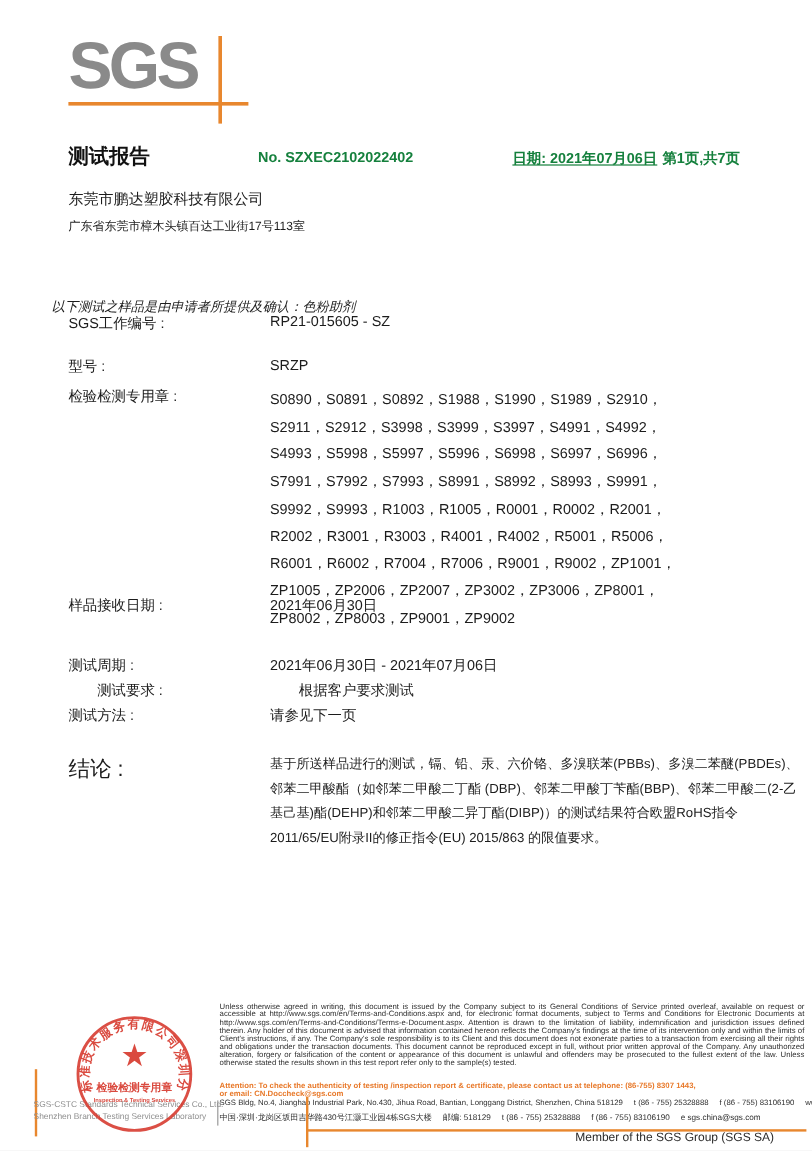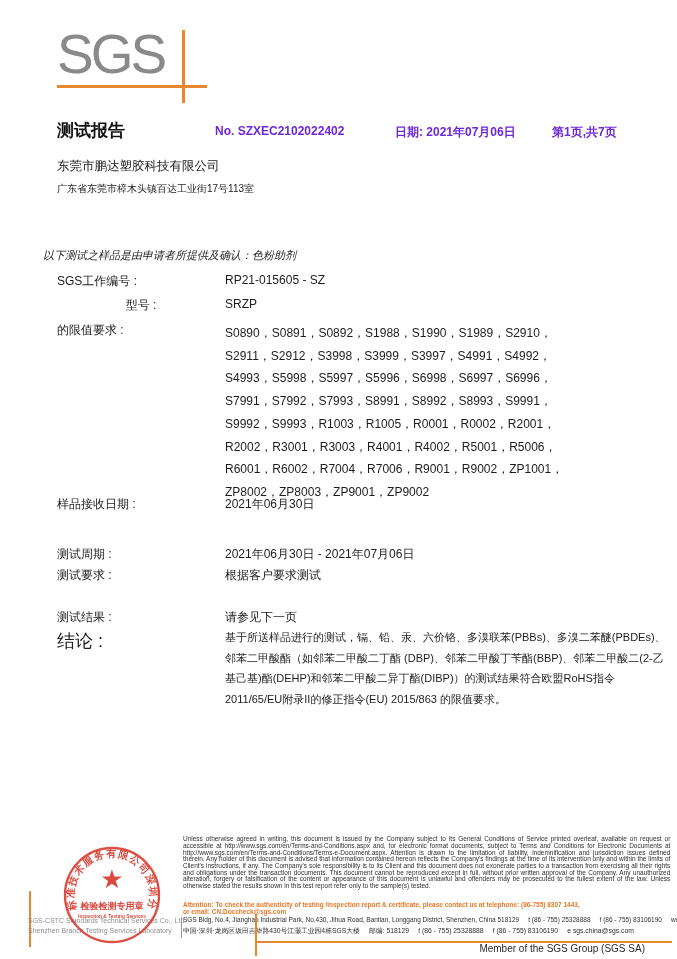--- a/index.html
+++ b/index.html
@@ -2,28 +2,28 @@
 <html><head>
 <meta charset="utf-8">
 <style>
   html,body{margin:0;padding:0;background:#e9e9e9;}
   .page{
     position:relative;width:677px;height:959px;margin:0 auto;background:#ffffff;
     font-family:"Liberation Sans","DejaVu Sans",sans-serif;color:#1c1c1c;overflow:hidden;
   }
   .abs{position:absolute;}
   
-  .logo-text{left:57px;top:22px;font-size:55px;font-weight:normal;color:#8a8a8a;letter-spacing:-3px;line-height:64px;}
+  .logo-text{left:57px;top:22px;font-size:55px;font-weight:bold;color:#8a8a8a;letter-spacing:-3px;line-height:64px;}
   .logo-hline{left:57px;top:85px;width:150px;height:2.5px;background:#e8872e;}
   .logo-vline{left:182px;top:30px;width:2.5px;height:73px;background:#e8872e;}
   
   .doc-title{left:57px;top:119px;font-size:17px;font-weight:bold;color:#111;text-align:center;}
-  .hd{font-size:12px;font-weight:bold;color:#6d28d9;}
+  .hd{font-size:12px;font-weight:bold;color:#15803d;}
   .report-no{left:215px;top:124px;}
-  .report-date{left:395px;top:124px;}
+  .report-date{left:427px;top:124px;text-decoration:underline;}
   .report-page{left:552px;top:124px;}
   
   .company{left:57px;top:158px;font-size:12.5px;}
   .address{left:57px;top:182px;font-size:10px;}
   .intro{left:43px;top:248px;font-size:11px;font-style:italic;}
   
   .row{left:57px;font-size:12px;white-space:nowrap;}
   .label{display:inline-block;width:168px;vertical-align:top;}
   .ref-label{left:57px;top:322px;font-size:12px;}
   .ref-lines{left:225px;top:322px;font-size:12px;line-height:22.7px;}
@@ -58,50 +58,51 @@
   <div class="abs doc-title">测试报告</div>
   <div class="abs hd report-no">No. SZXEC2102022402</div>
   <div class="abs hd report-date">日期: 2021年07月06日</div>
   <div class="abs hd report-page">第1页,共7页</div>
 
   <div class="abs company">东莞市鹏达塑胶科技有限公司</div>
   <div class="abs address">广东省东莞市樟木头镇百达工业街17号113室</div>
 
   <div class="abs intro">以下测试之样品是由申请者所提供及确认：色粉助剂</div>
 
-  <div class="abs row" style="top:273px;">
+  <div class="abs row" style="top:261px;">
     <span class="label">SGS工作编号 :</span><span>RP21-015605 - SZ</span>
   </div>
-  <div class="abs row" style="top:297px;text-align:center;">
+  <div class="abs row" style="top:297px;">
     <span class="label">型号 :</span><span>SRZP</span>
   </div>
 
-  <div class="abs ref-label">的限值要求 :</div>
+  <div class="abs ref-label">检验检测专用章 :</div>
   <div class="abs ref-lines">
     <div>S0890，S0891，S0892，S1988，S1990，S1989，S2910，</div>
     <div>S2911，S2912，S3998，S3999，S3997，S4991，S4992，</div>
     <div>S4993，S5998，S5997，S5996，S6998，S6997，S6996，</div>
     <div>S7991，S7992，S7993，S8991，S8992，S8993，S9991，</div>
     <div>S9992，S9993，R1003，R1005，R0001，R0002，R2001，</div>
     <div>R2002，R3001，R3003，R4001，R4002，R5001，R5006，</div>
     <div>R6001，R6002，R7004，R7006，R9001，R9002，ZP1001，</div>
+    <div>ZP1005，ZP2006，ZP2007，ZP3002，ZP3006，ZP8001，</div>
     <div>ZP8002，ZP8003，ZP9001，ZP9002</div>
   </div>
 
   <div class="abs row" style="top:496px;">
     <span class="label">样品接收日期 :</span><span>2021年06月30日</span>
   </div>
   <div class="abs row" style="top:546px;">
     <span class="label">测试周期 :</span><span>2021年06月30日 - 2021年07月06日</span>
   </div>
-  <div class="abs row" style="top:567px;">
+  <div class="abs row" style="top:567px;margin-left:24px;">
     <span class="label">测试要求 :</span><span>根据客户要求测试</span>
   </div>
-  <div class="abs row" style="top:609px;">
-    <span class="label">测试结果 :</span><span>请参见下一页</span>
+  <div class="abs row" style="top:588px;">
+    <span class="label">测试方法 :</span><span>请参见下一页</span>
   </div>
 
   <div class="abs conc-label">结论 :</div>
   <div class="abs conc-text">基于所送样品进行的测试，镉、铅、汞、六价铬、多溴联苯(PBBs)、多溴二苯醚(PBDEs)、邻苯二甲酸酯（如邻苯二甲酸二丁酯 (DBP)、邻苯二甲酸丁苄酯(BBP)、邻苯二甲酸二(2-乙基己基)酯(DEHP)和邻苯二甲酸二异丁酯(DIBP)）的测试结果符合欧盟RoHS指令2011/65/EU附录II的修正指令(EU) 2015/863 的限值要求。</div>
 
   <svg class="abs stamp" viewBox="0 0 120 120">
     <defs>
       <path id="arcPath" d="M 24.3 73 A 38 38 0 1 1 95.7 73" fill="none"></path>
     </defs>
     <circle cx="60" cy="60" r="47" fill="none" stroke="#d6372b" stroke-width="2.4" opacity="0.88"></circle>

